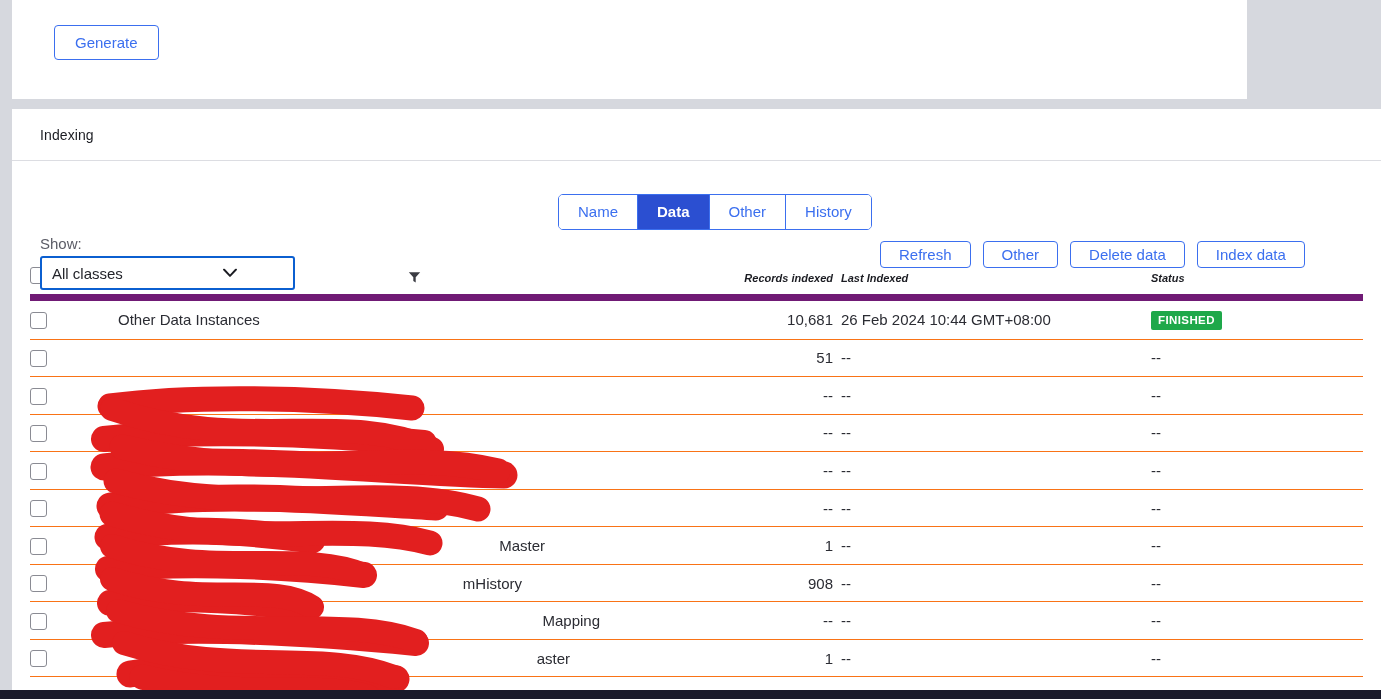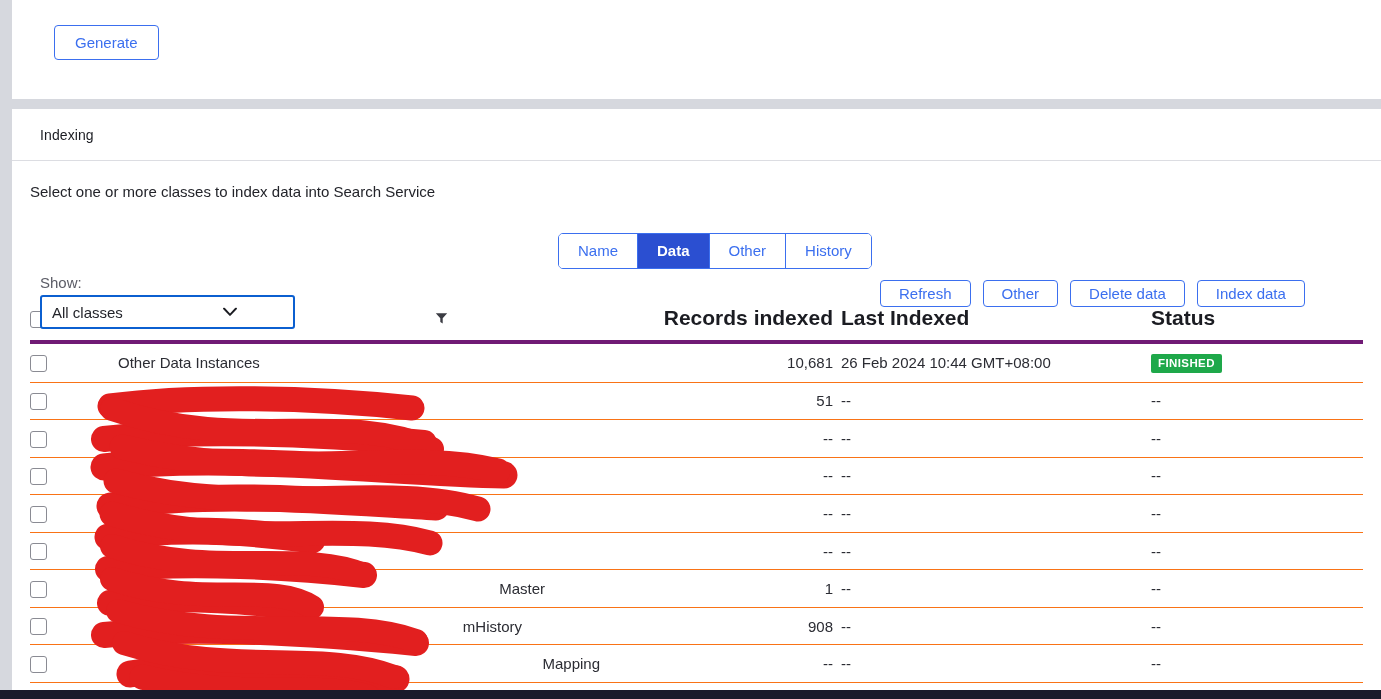--- a/index.html
+++ b/index.html
@@ -17,21 +17,21 @@
   
   .left-gutter {
     position: absolute; left: 0; top: 0;
     width: 12px; height: 699px;
     background: #d6d8de;
   }
 
   
   .panel-top {
     position: absolute; left: 12px; top: 0;
-    width: 1369px; height: 99px;
+    width: 1235px; height: 99px;
     background: #ffffff;
     text-decoration: underline;
   }
   .generate-wrap { position: absolute; left: 42px; top: 25px; }
 
   .btn-outline {
     background: #ffffff;
     border: 1px solid #3b6fef;
     border-radius: 4px;
     color: #3b6fef;
@@ -161,27 +161,28 @@
     table-layout: fixed;
     margin-top: 4px;
   }
   .tbl col.c-check { width: 88px; }
   .tbl col.c-name  { width: 540px; }
   .tbl col.c-rec   { width: 175px; }
   .tbl col.c-last  { width: 310px; }
   .tbl col.c-stat  { width: 220px; }
 
   .tbl th {
-    font-size: 21px;
+    font-size: 11px;
     font-weight: bold;
     color: #1b1c22;
     text-align: left;
     padding: 6px 0 10px 0;
-    border-bottom: 4px solid #701a75;
+    border-bottom: 7px solid #701a75;
     vertical-align: bottom;
+    font-style: italic;
   }
   .tbl th.num { text-align: right; }
   .tbl td {
     font-size: 15px;
     color: #2b2c33;
     padding: 9px 0 9px 0;
     border-bottom: 1px solid #f97316;
     vertical-align: middle;
     white-space: nowrap;
     overflow: hidden;
@@ -250,21 +251,20 @@
 <div class="panel-gap"></div>
 
 <div class="panel-main">
 
   <div class="panel-header">
     <div class="panel-title">Indexing</div>
   </div>
 
   <div class="panel-body">
 
-    <div class="intro">Select one or more classes to index data into Search Service</div>
 
     <div class="controls">
 
       <div class="tabs">
         <button class="tab">Name</button>
         <button class="tab active">Data</button>
         <button class="tab">Other</button>
         <button class="tab">History</button>
       </div>
 

